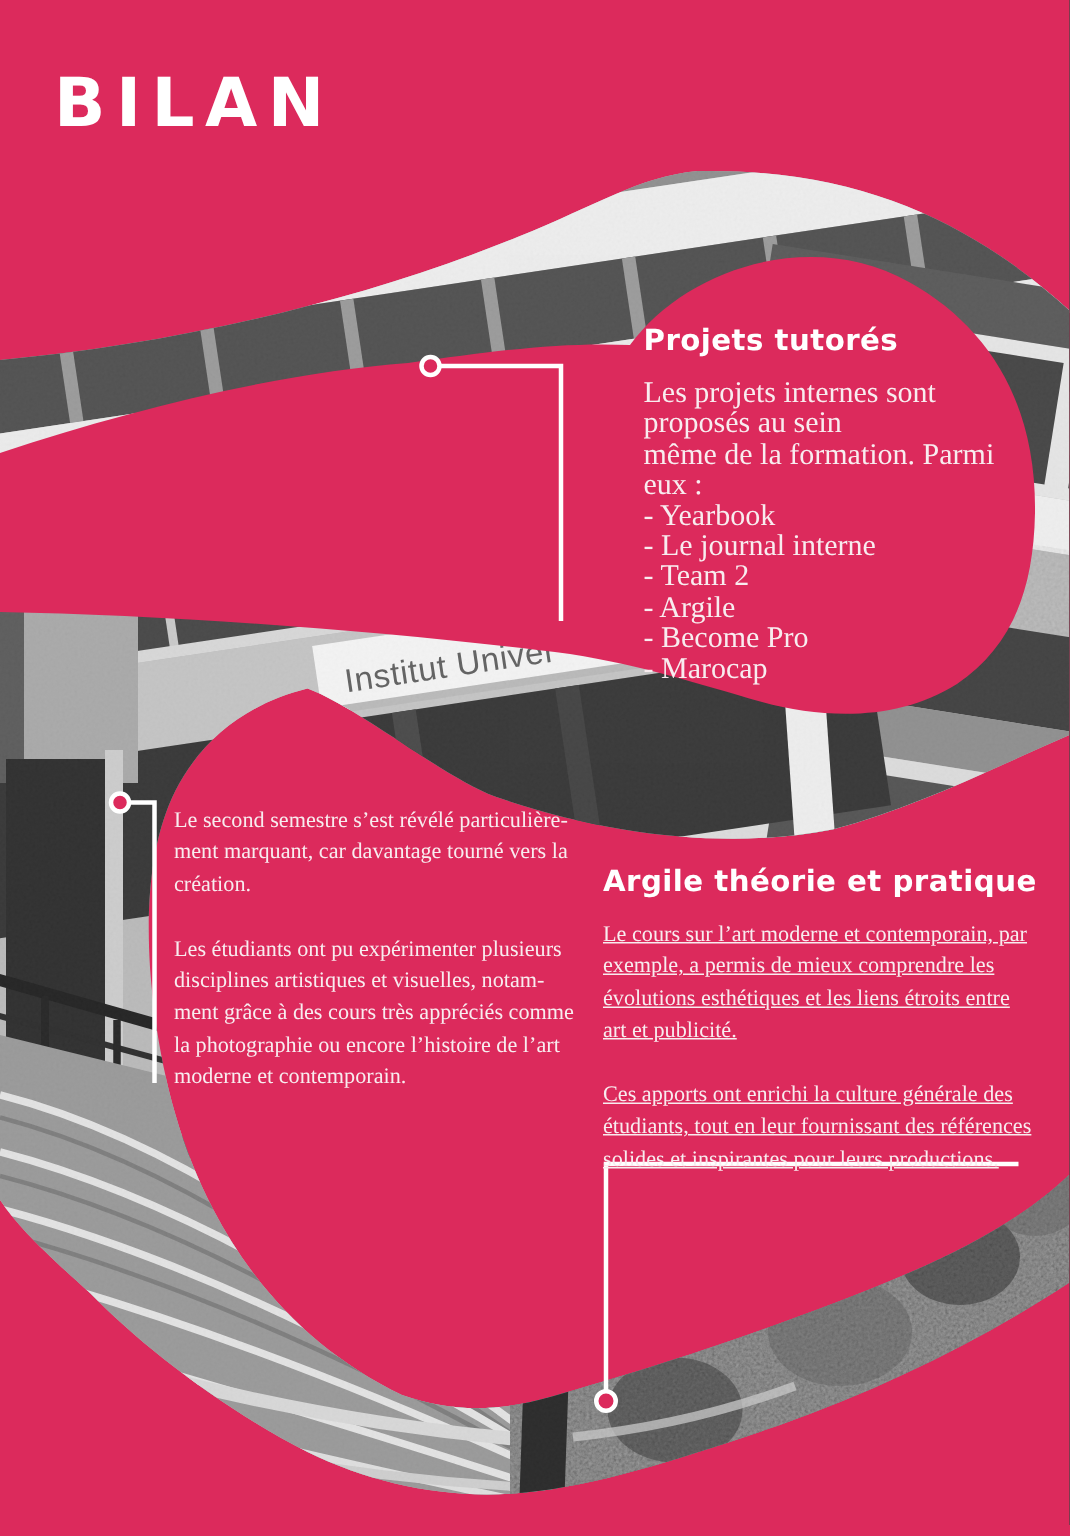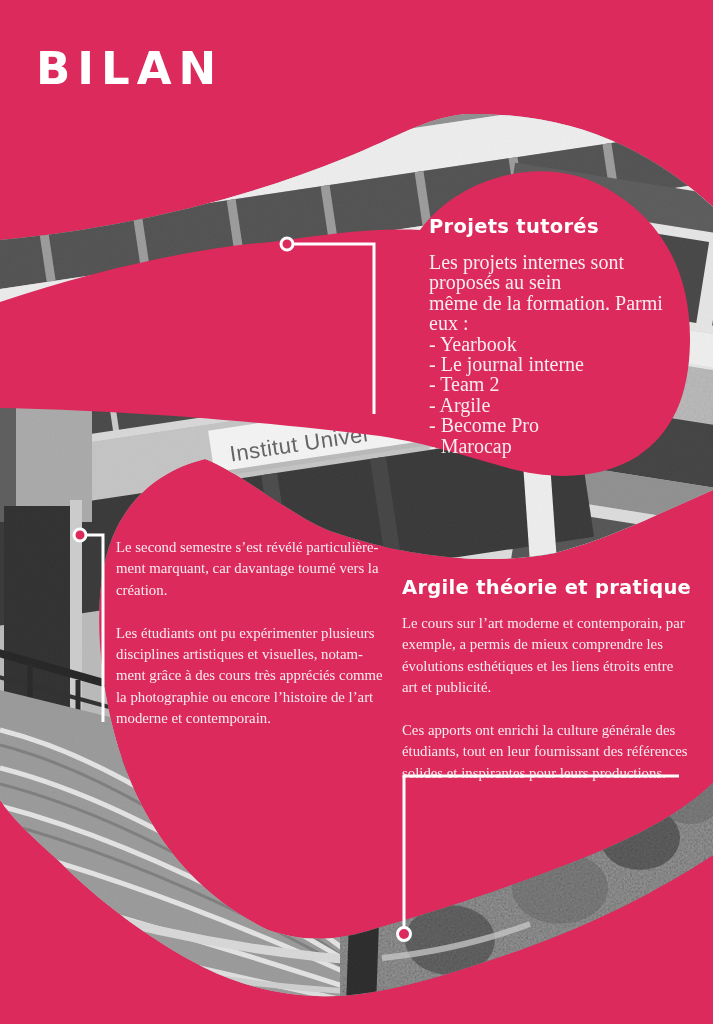--- a/index.html
+++ b/index.html
@@ -22,21 +22,21 @@
   }
   .block .body{
     font-family:"Liberation Serif","DejaVu Serif",serif;
     white-space:pre-line;
   }
   #block-projets{left:385px;top:215px;width:260px;margin-left:44px;}
   #block-projets .body{font-size:20px;line-height:20.4px;}
   #block-explorer{left:116px;top:523px;width:286px;}
   #block-explorer .body{font-size:14.8px;line-height:21.4px;margin-top:14px;}
   #block-theorie{left:402px;top:576px;width:312px;}
-  #block-theorie .body{font-size:14.8px;line-height:21.4px;}
+  #block-theorie .body{font-size:14.8px;line-height:21.4px;text-decoration:underline;}
 </style>
 </head>
 <body>
 
 <div id="page">
 
   <svg id="artwork" width="713" height="1024" viewBox="0 0 713 1024">
     <defs>
       <clipPath id="riverClip">
         <path d="M0,240

